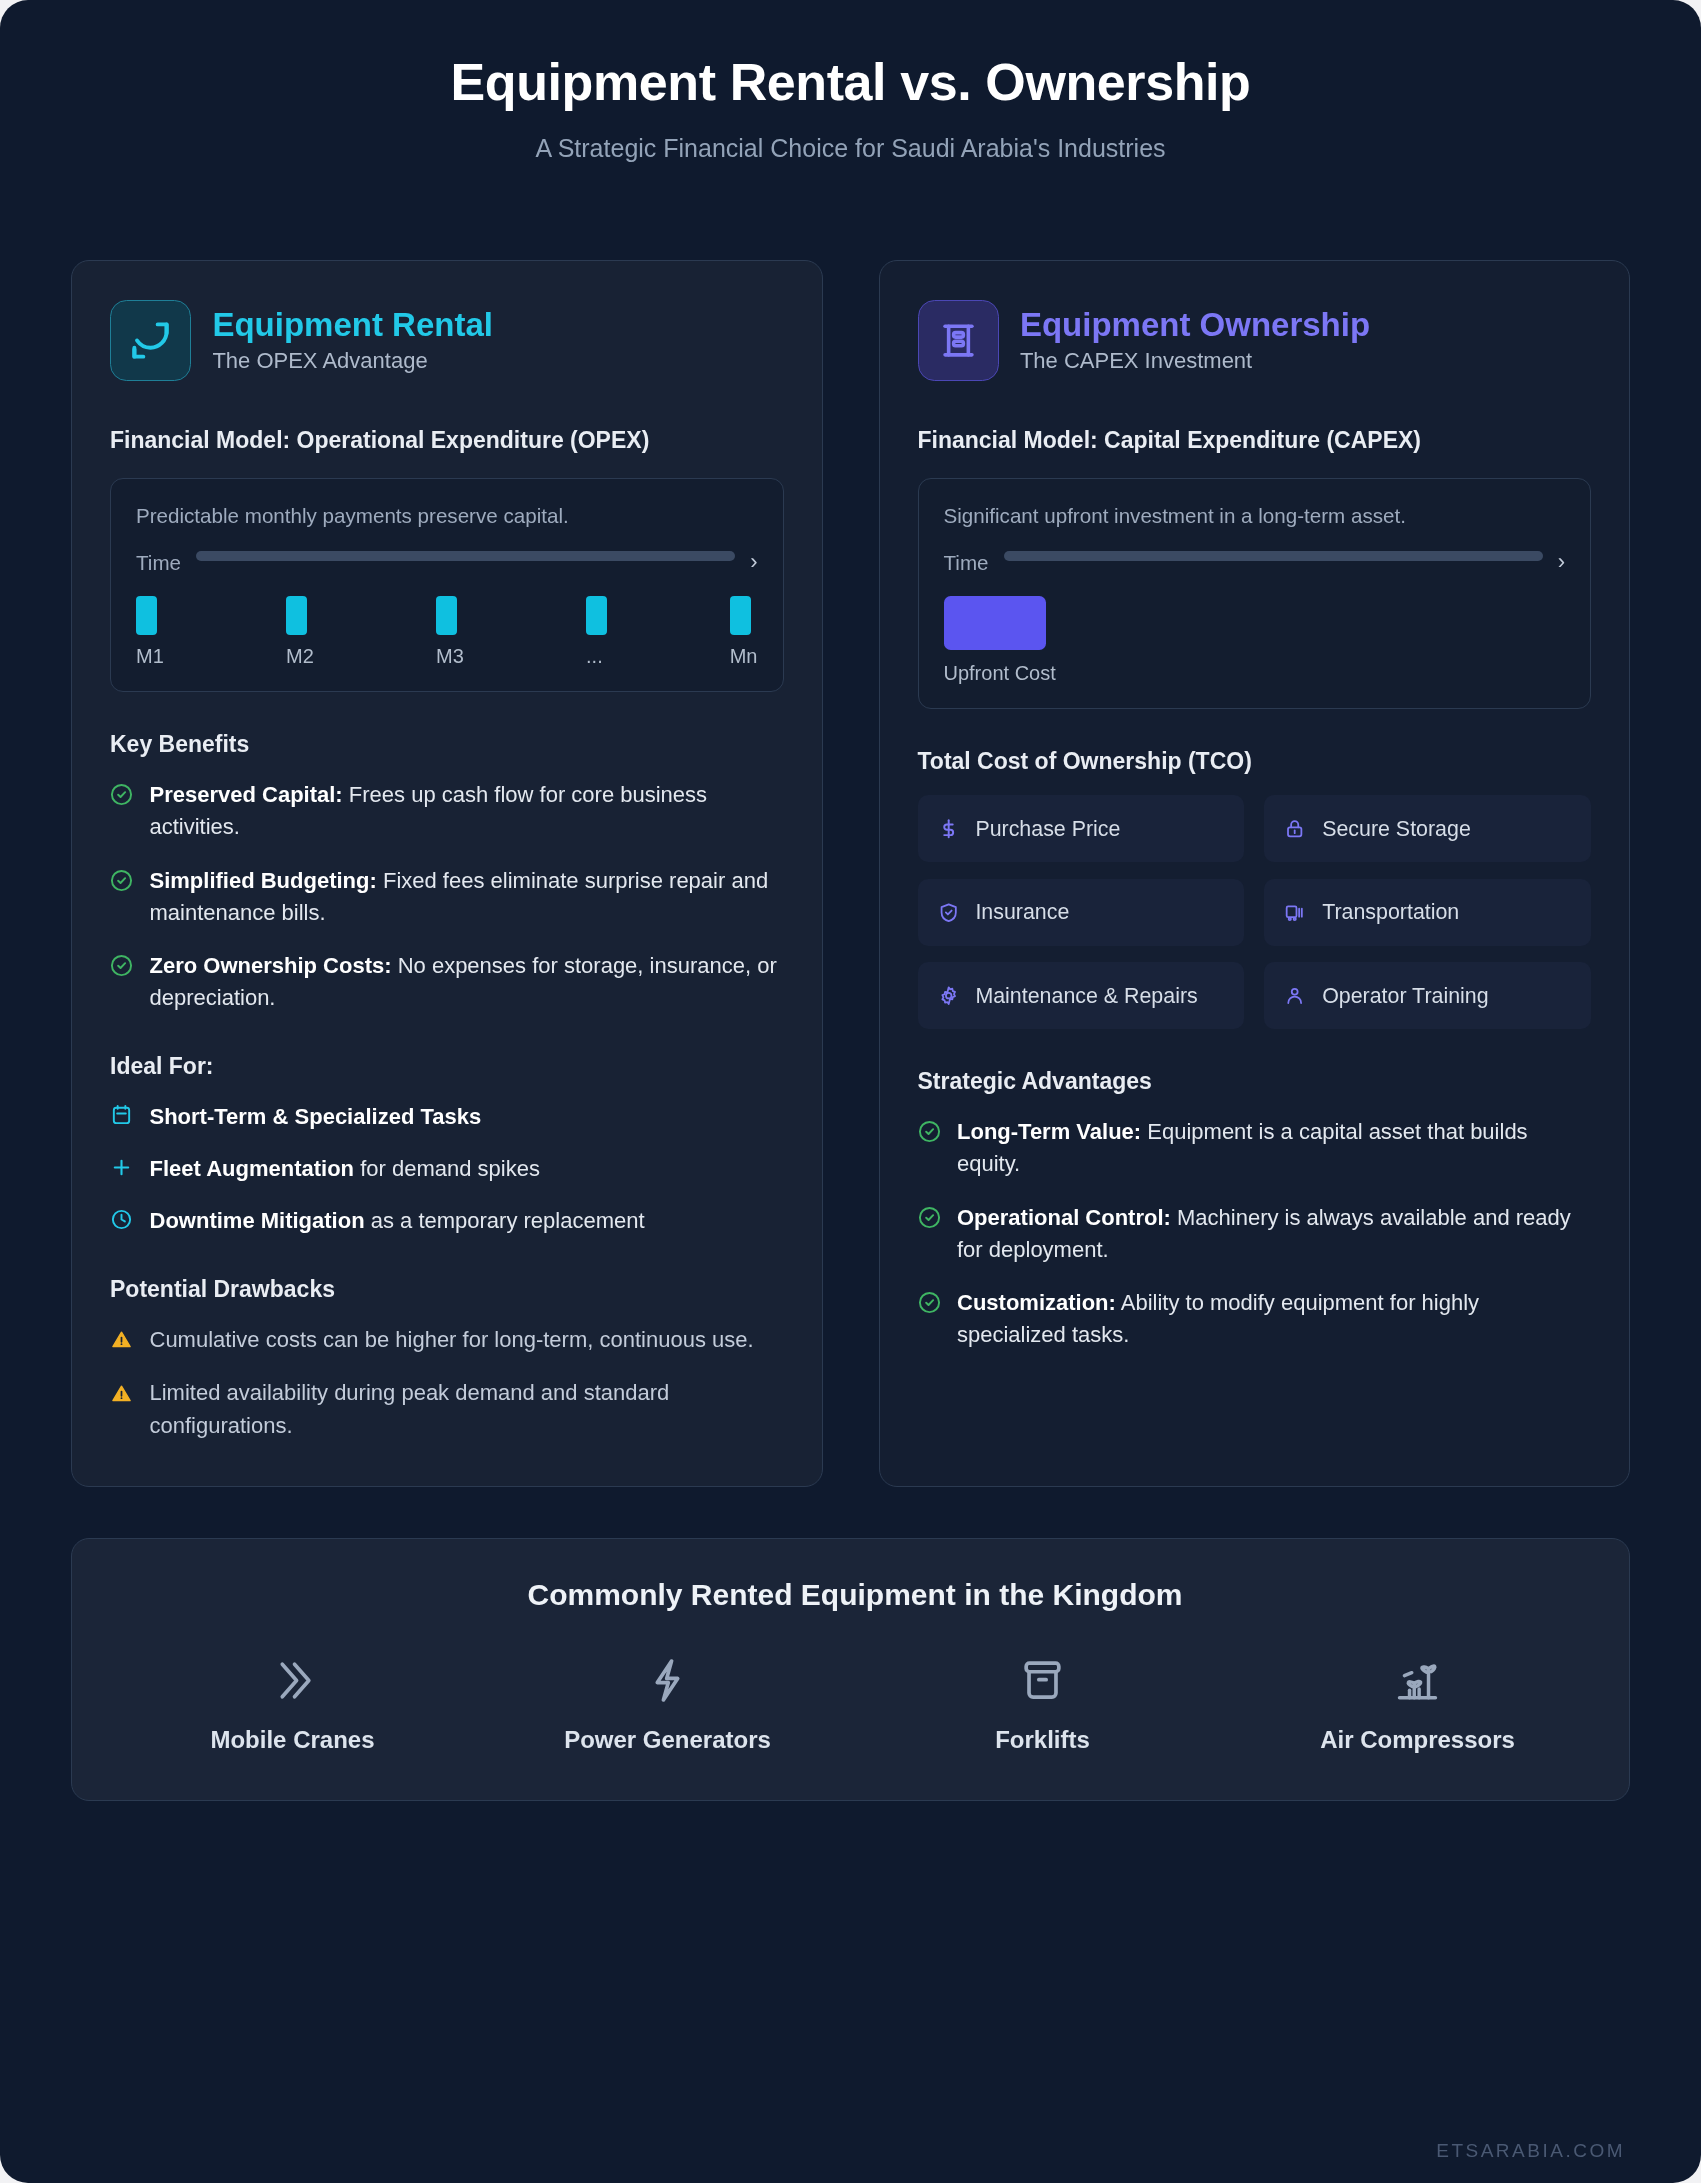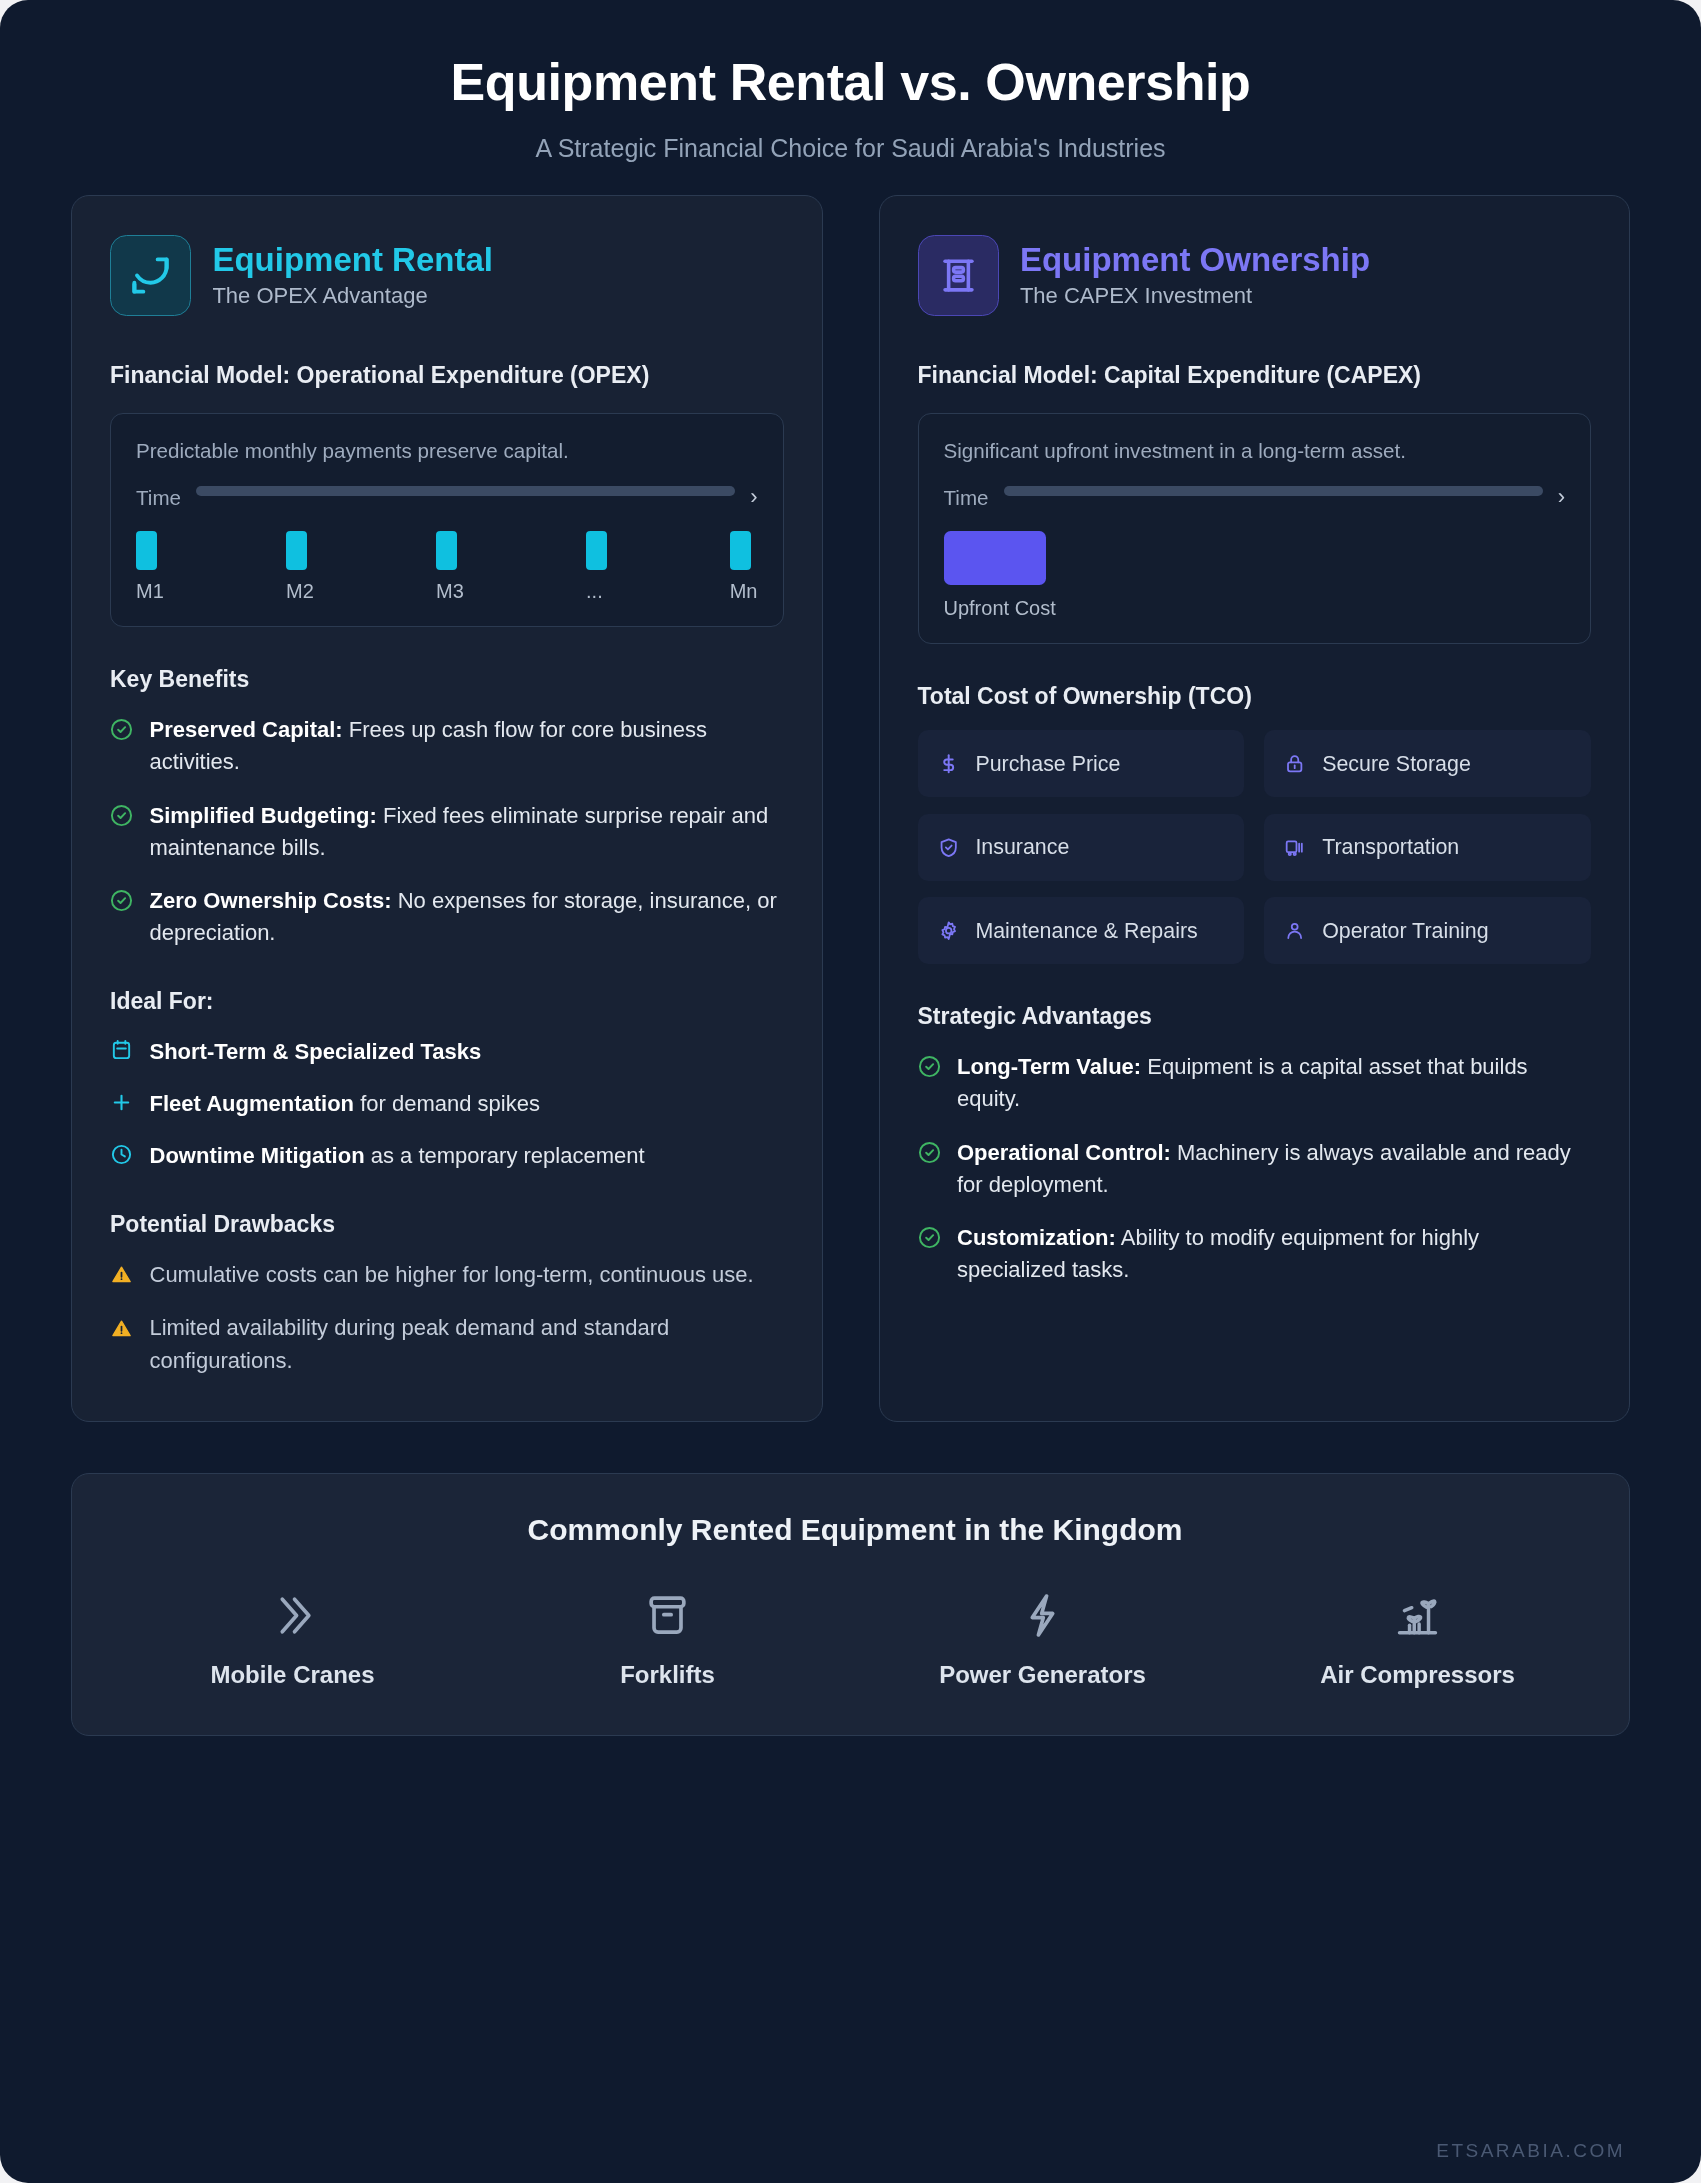--- a/index.html
+++ b/index.html
@@ -34,21 +34,21 @@
     margin-top: 21px;
     font-size: 25px;
     color: #93a3b8;
     font-weight: normal;
   }
 
   
   .columns {
     display: flex;
     gap: 56px;
-    margin-top: 32px;
+    margin-top: 97px;
     align-items: stretch;
   }
   .card {
     flex: 1 1 0;
     background: #182234;
     border: 1.2px solid #2b3a51;
     border-radius: 18px;
     padding: 39px 38px 44px 38px;
   }
   .card.ownership { background: #141e31; }
@@ -448,35 +448,35 @@
               <polyline points="7 4 14 12 7 20"></polyline>
               <polyline points="13 4 20 12 13 20"></polyline>
             </svg>
         </span>
         <span class="lbl">Mobile Cranes</span>
       </div>
 
       <div class="equip">
         <span>
           <svg width="49" height="49" viewBox="0 0 24 24" fill="none" stroke="#9aa8bd" stroke-width="1.8" stroke-linecap="round" stroke-linejoin="round">
+              <polyline points="14 2.5 7 13 12.4 13 10 21.5 17 11 11.6 11 14 2.5"></polyline>
+            </svg>
+        </span>
+        <span class="lbl">Power Generators</span>
+      </div>
+
+      <div class="equip">
+        <span>
+          <svg width="49" height="49" viewBox="0 0 24 24" fill="none" stroke="#9aa8bd" stroke-width="1.8" stroke-linecap="round" stroke-linejoin="round">
               <rect x="4" y="3.5" width="16" height="4.2" rx="1.6"></rect>
               <path d="M5.4 7.7v10.4a2 2 0 0 0 2 2h9.2a2 2 0 0 0 2-2V7.7"></path>
               <line x1="10.2" y1="11.6" x2="13.8" y2="11.6"></line>
             </svg>
         </span>
         <span class="lbl">Forklifts</span>
-      </div>
-
-      <div class="equip">
-        <span>
-          <svg width="49" height="49" viewBox="0 0 24 24" fill="none" stroke="#9aa8bd" stroke-width="1.8" stroke-linecap="round" stroke-linejoin="round">
-              <polyline points="14 2.5 7 13 12.4 13 10 21.5 17 11 11.6 11 14 2.5"></polyline>
-            </svg>
-        </span>
-        <span class="lbl">Power Generators</span>
       </div>
 
       <div class="equip">
         <span>
           <svg width="49" height="49" viewBox="0 0 24 24" fill="none" stroke="#9aa8bd" stroke-width="1.7" stroke-linecap="round" stroke-linejoin="round">
               <line x1="3.2" y1="20.4" x2="20.8" y2="20.4"></line>
               <path d="M17.4 20.4V6.2"></path>
               <path d="M17.4 6.2c1.4-1 2.6-1.6 3-1.1.4.5-.4 1.6-1.7 2.6"></path>
               <path d="M17.4 6.2c-1.5-.8-2.9-1.1-3.2-.5-.2.6.8 1.5 2.2 2.2"></path>
               <path d="M10.4 20.4v-7.1"></path>

